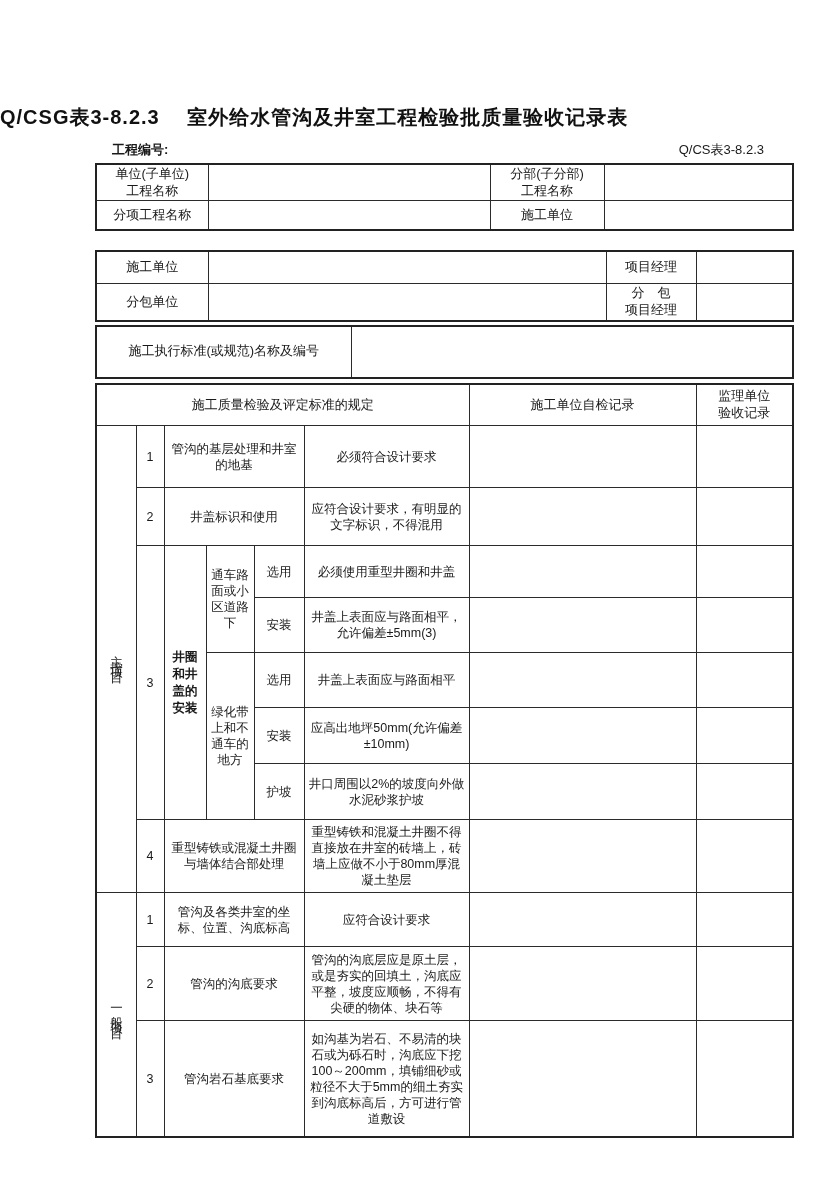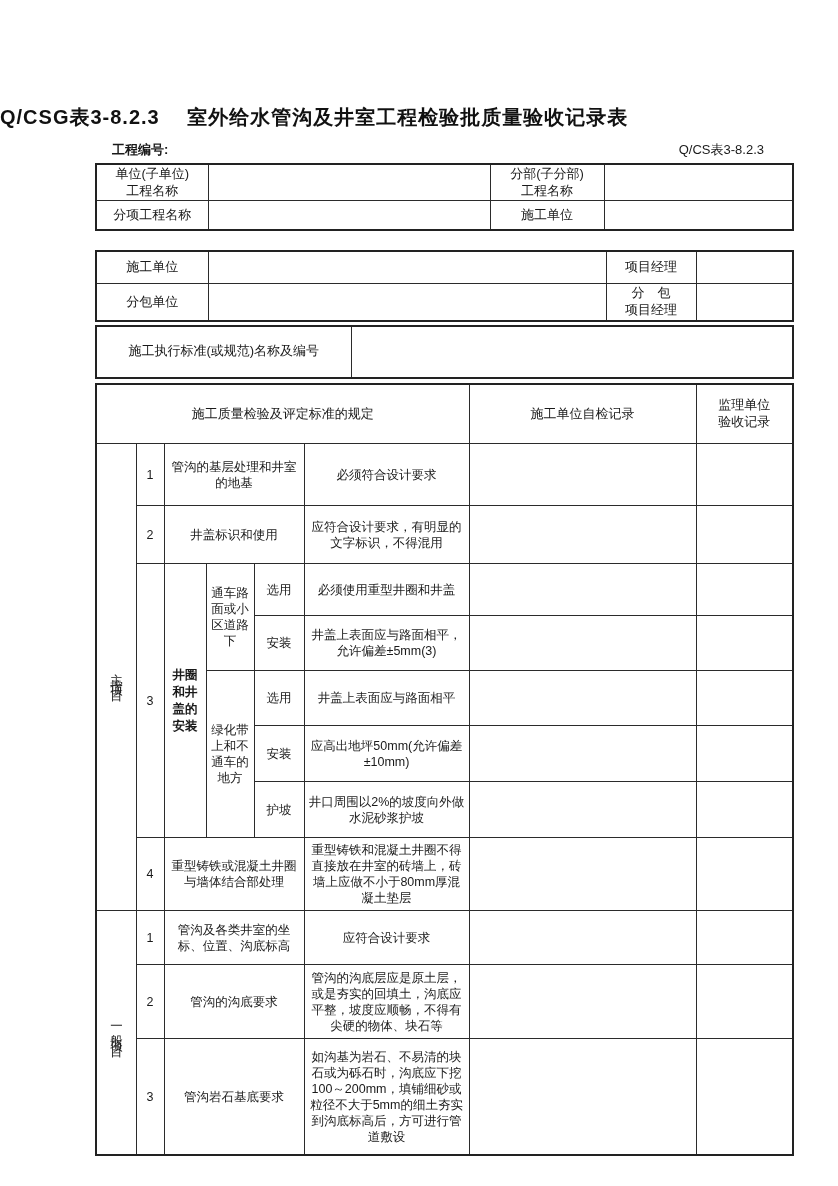--- a/index.html
+++ b/index.html
@@ -126,21 +126,21 @@
         <col style="width:28px">
         <col style="width:42px">
         <col style="width:48px">
       <col style="width:50px">
         <col style="width:165px">
         <col style="width:227px">
         <col style="width:97px">
     </colgroup>
 
     <tbody>
-        <tr style="height:60px">
+        <tr style="height:42px">
       <td class="hdr" colspan="6">施工质量检验及评定标准的规定</td>
       <td class="hdr">施工单位自检记录</td>
       <td class="hdr pre">监理单位
 验收记录</td>
     </tr>
 
     <tr style="height:62px">
       <td rowspan="8"><span class="vert">主控项目</span></td>
       <td>1</td>
       <td colspan="3">管沟的基层处理和井室的地基</td>

